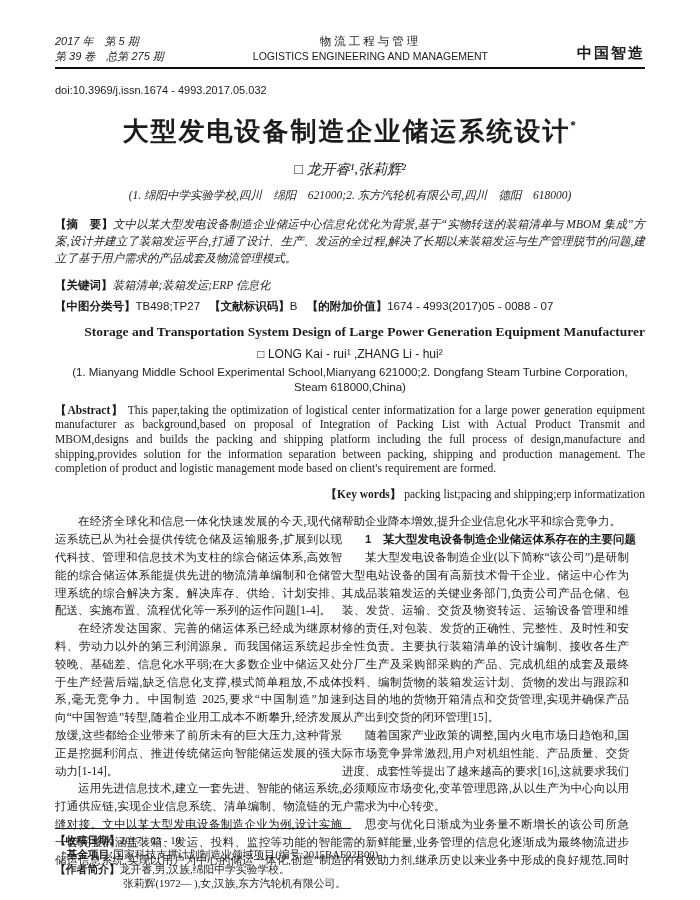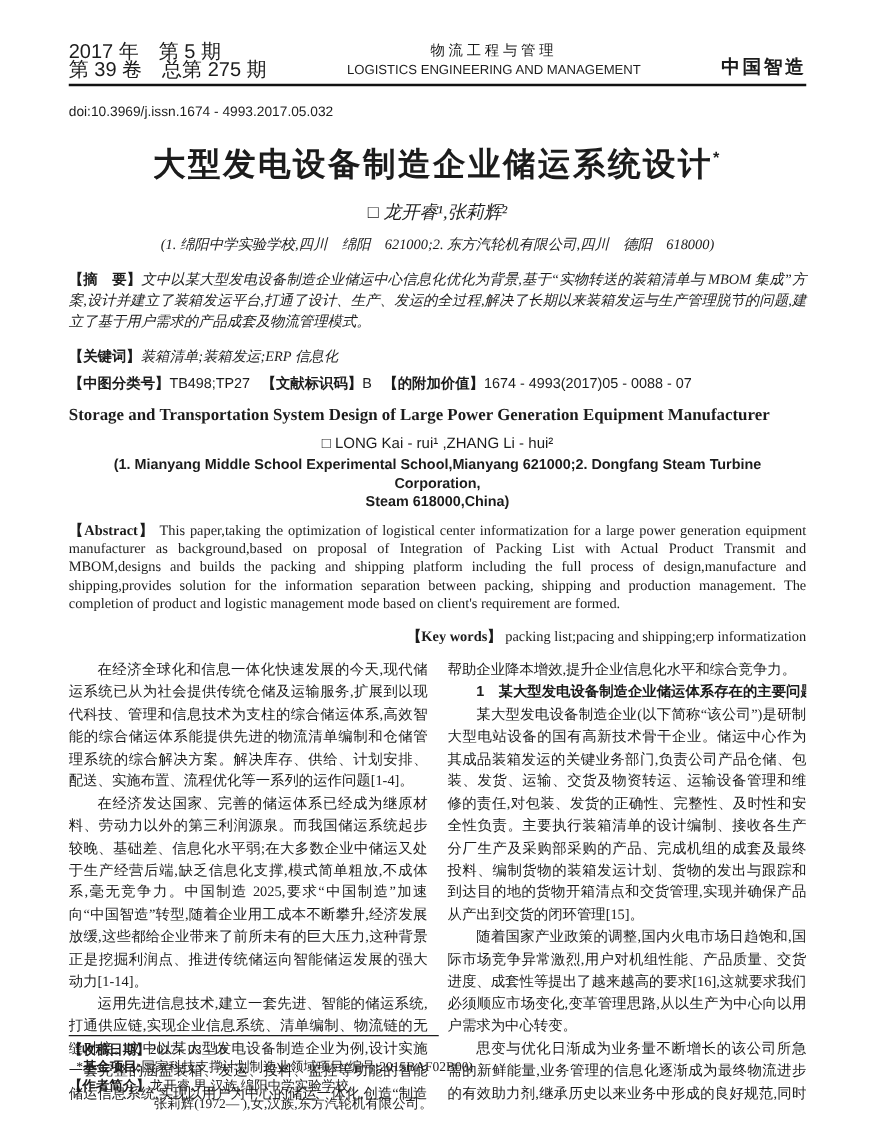--- a/index.html
+++ b/index.html
@@ -4,49 +4,49 @@
 <style>
   html,body{margin:0;padding:0;background:#e8e8e8;}
   .page{
     width:700px;height:900px;background:#ffffff;color:#1c1c1c;
     font-family:"Liberation Serif", serif;
     position:relative;box-sizing:border-box;
     padding:34px 55px 0 55px;overflow:hidden;margin:0 auto;
   }
   
   .jheader{display:flex;justify-content:space-between;align-items:flex-end;}
-  .jh-left{font-family:"Liberation Sans",sans-serif;font-size:16px;line-height:15px;white-space:nowrap;}
+  .jh-left{font-family:"Liberation Sans",sans-serif;font-size:11px;line-height:15px;white-space:nowrap;font-style:italic;}
   .jh-center{flex:1;text-align:center;}
   .jh-center .zh{font-family:"Liberation Sans",sans-serif;font-size:11.5px;letter-spacing:3px;line-height:15px;}
   .jh-center .en{font-family:"Liberation Sans",sans-serif;font-size:10.5px;line-height:15px;}
   .jh-right{font-family:"Liberation Sans",sans-serif;font-size:15px;font-weight:bold;letter-spacing:2px;white-space:nowrap;padding-bottom:1px;}
   .header-rule{border-top:2px solid #111;margin-top:3px;}
   
   .doi{font-family:"Liberation Sans",sans-serif;font-size:11px;margin-top:15px;}
   
   .title{font-family:"Liberation Sans",sans-serif;font-weight:bold;font-size:26px;letter-spacing:2px;text-align:center;margin-top:18px;}
   .title sup{font-size:13px;}
   .authors{font-style:italic;font-size:14.5px;text-align:center;margin-top:11px;}
   .affil{font-style:italic;font-size:11.5px;text-align:center;margin-top:9px;}
   
   .abs{margin-top:13px;font-size:11.5px;line-height:16.8px;text-align:justify;font-style:italic;}
   .abs b,.kw b{font-style:normal;font-family:"Liberation Sans",sans-serif;font-weight:bold;}
   .kw{font-size:11.5px;font-style:italic;margin-top:1px;}
   .clc{font-family:"Liberation Sans",sans-serif;font-size:11.5px;margin-top:6px;}
   .clc b{font-weight:bold;}
   .clc span{margin-right:6px;}
   
-  .etitle{font-size:13.5px;font-weight:bold;text-align:left;margin-top:10px;}
+  .etitle{font-size:13.5px;font-weight:bold;text-align:right;margin-top:10px;}
   .eauthors{font-family:"Liberation Sans",sans-serif;font-size:12px;text-align:center;margin-top:7px;}
-  .eaffil{font-family:"Liberation Sans",sans-serif;font-size:11.5px;text-align:center;line-height:15px;margin-top:4px;font-weight:bold;}
+  .eaffil{font-family:"Liberation Sans",sans-serif;font-size:11.5px;text-align:center;line-height:15px;margin-top:4px;}
   .eabs{font-size:11.5px;line-height:14.6px;text-align:justify;margin-top:8px;}
   .eabs b,.ekw b{font-weight:bold;}
   .ekw{font-size:11.5px;margin-top:1px;text-align:right;}
   
-  .body{display:flex;gap:16px;margin-top:11px;height:352px;overflow:hidden;}
+  .body{display:flex;margin-top:11px;height:352px;overflow:hidden;}
   .col{width:287px;font-size:11.5px;line-height:17.8px;text-align:justify;}
   .col p{margin:0;text-indent:2em;}
   .col p.noindent{text-indent:0;}
   .section-heading{font-family:"Liberation Sans",sans-serif;font-weight:bold;font-size:11.5px;white-space:nowrap;text-indent:0;}
   
   .footer{position:absolute;left:55px;right:55px;bottom:9px;font-size:10.8px;line-height:14.6px;}
   .footer-rule{width:296px;border-top:1.5px solid #1c1c1c;margin-bottom:4px;}
   .footer b{font-family:Liberation Sans, sans-serif;font-weight:bold;}
   .fund{padding-left:6px;}
   .bio2{margin-left:68px;}

